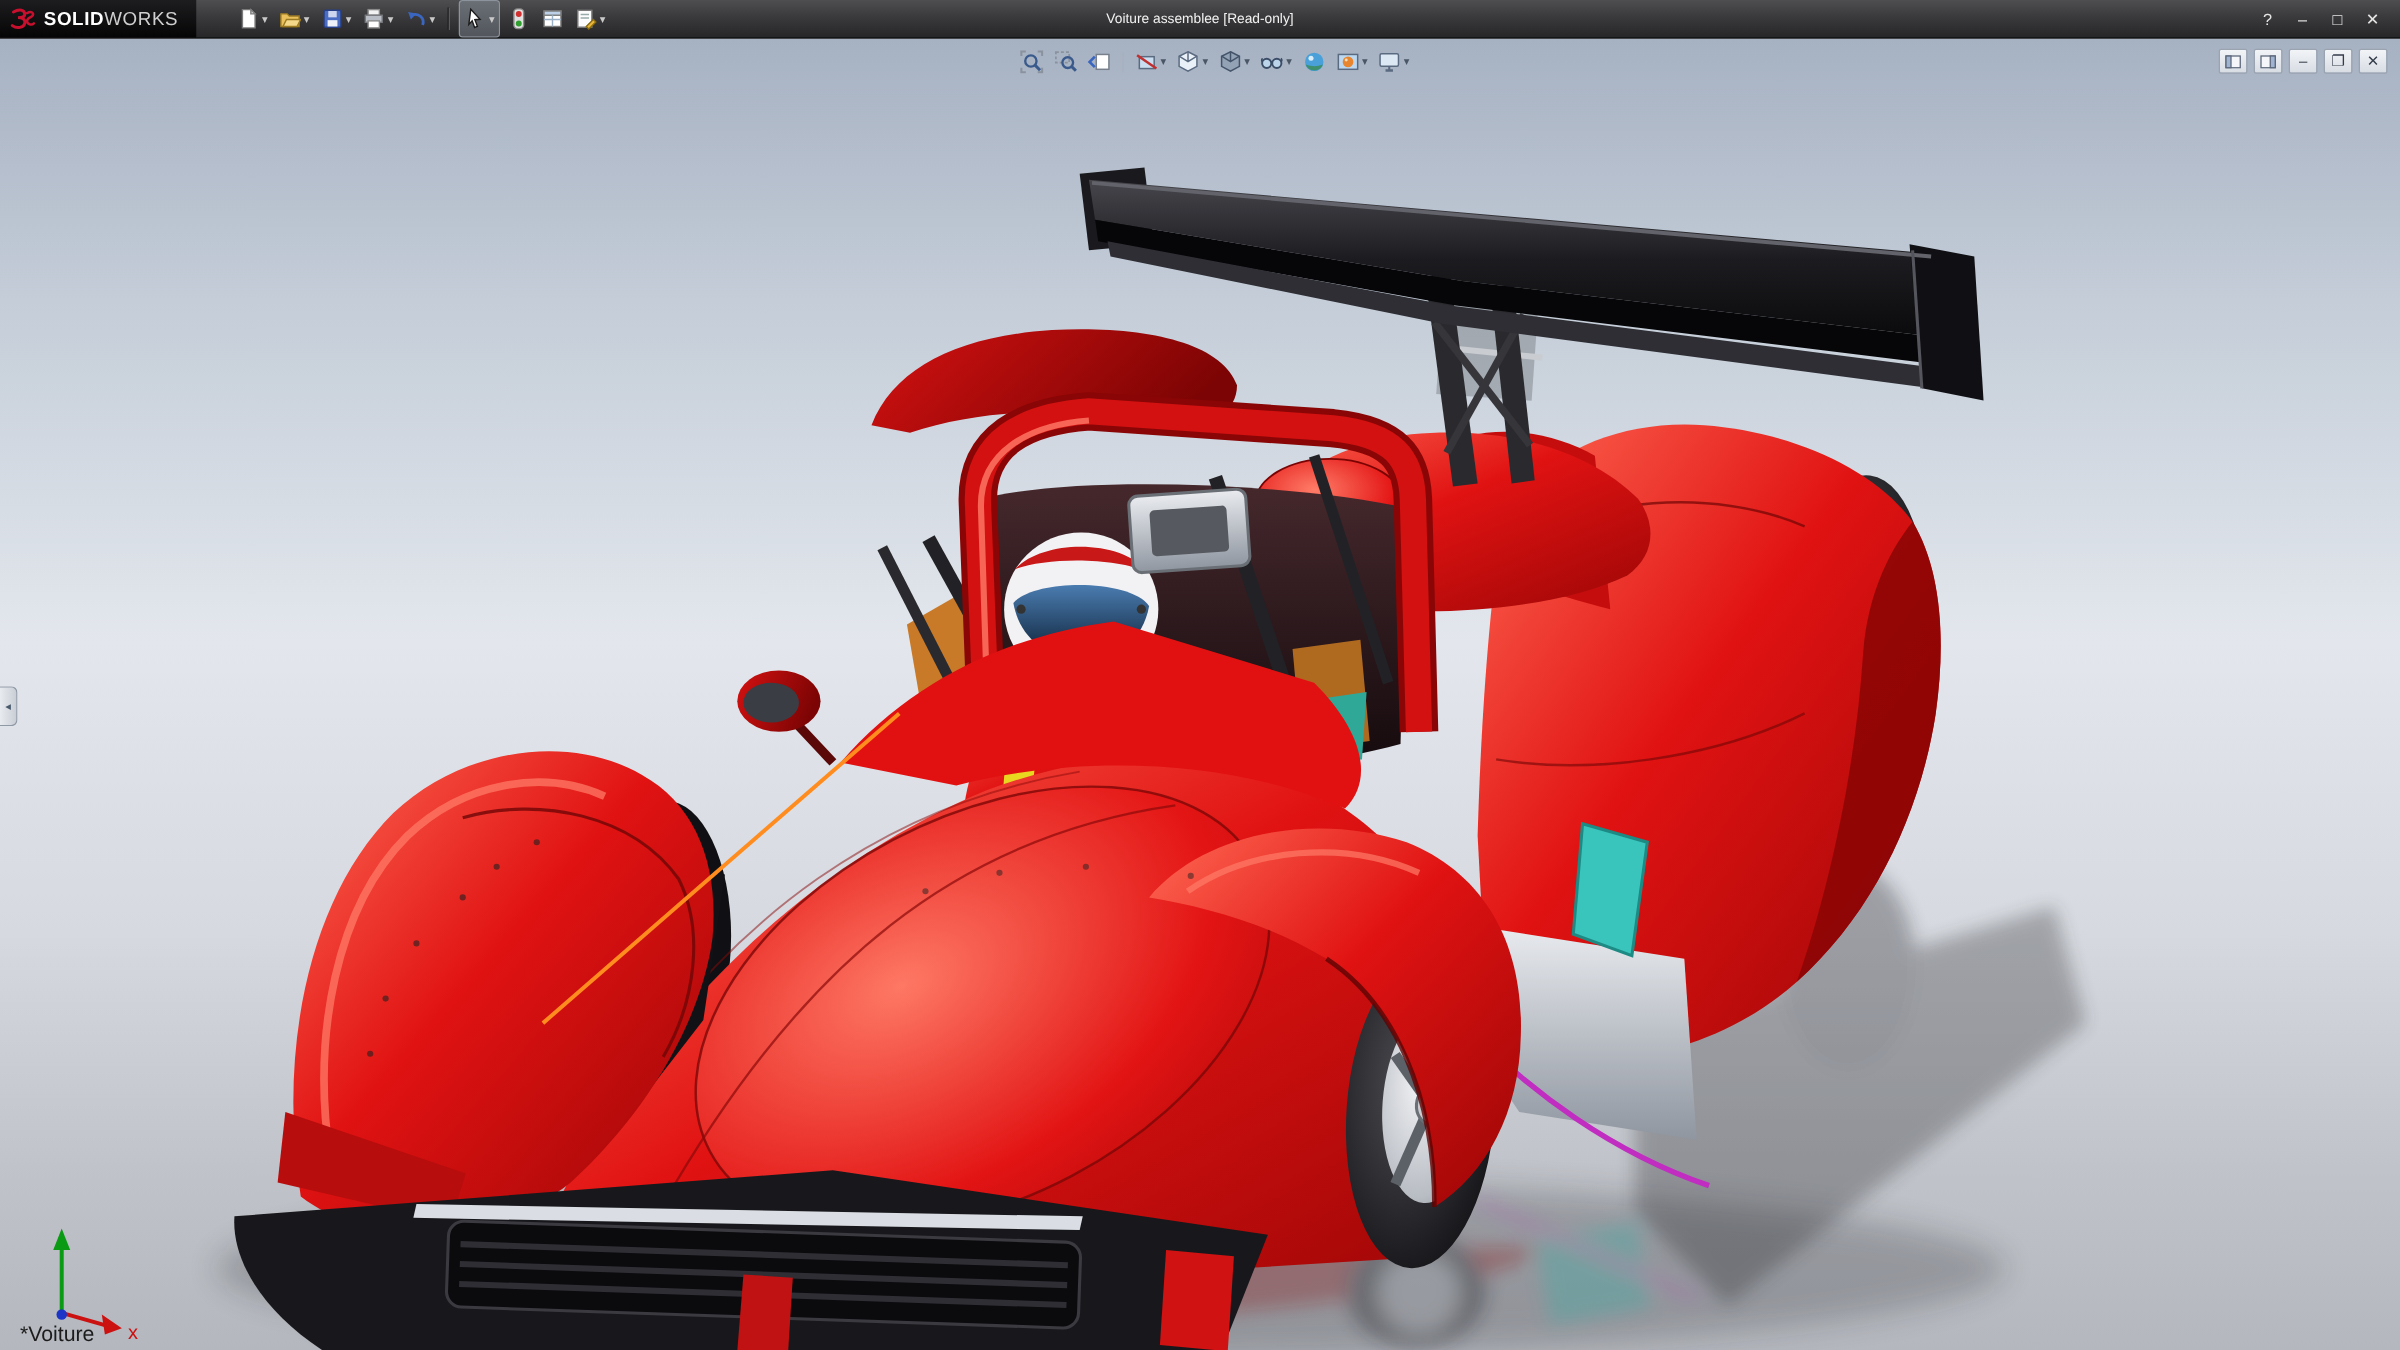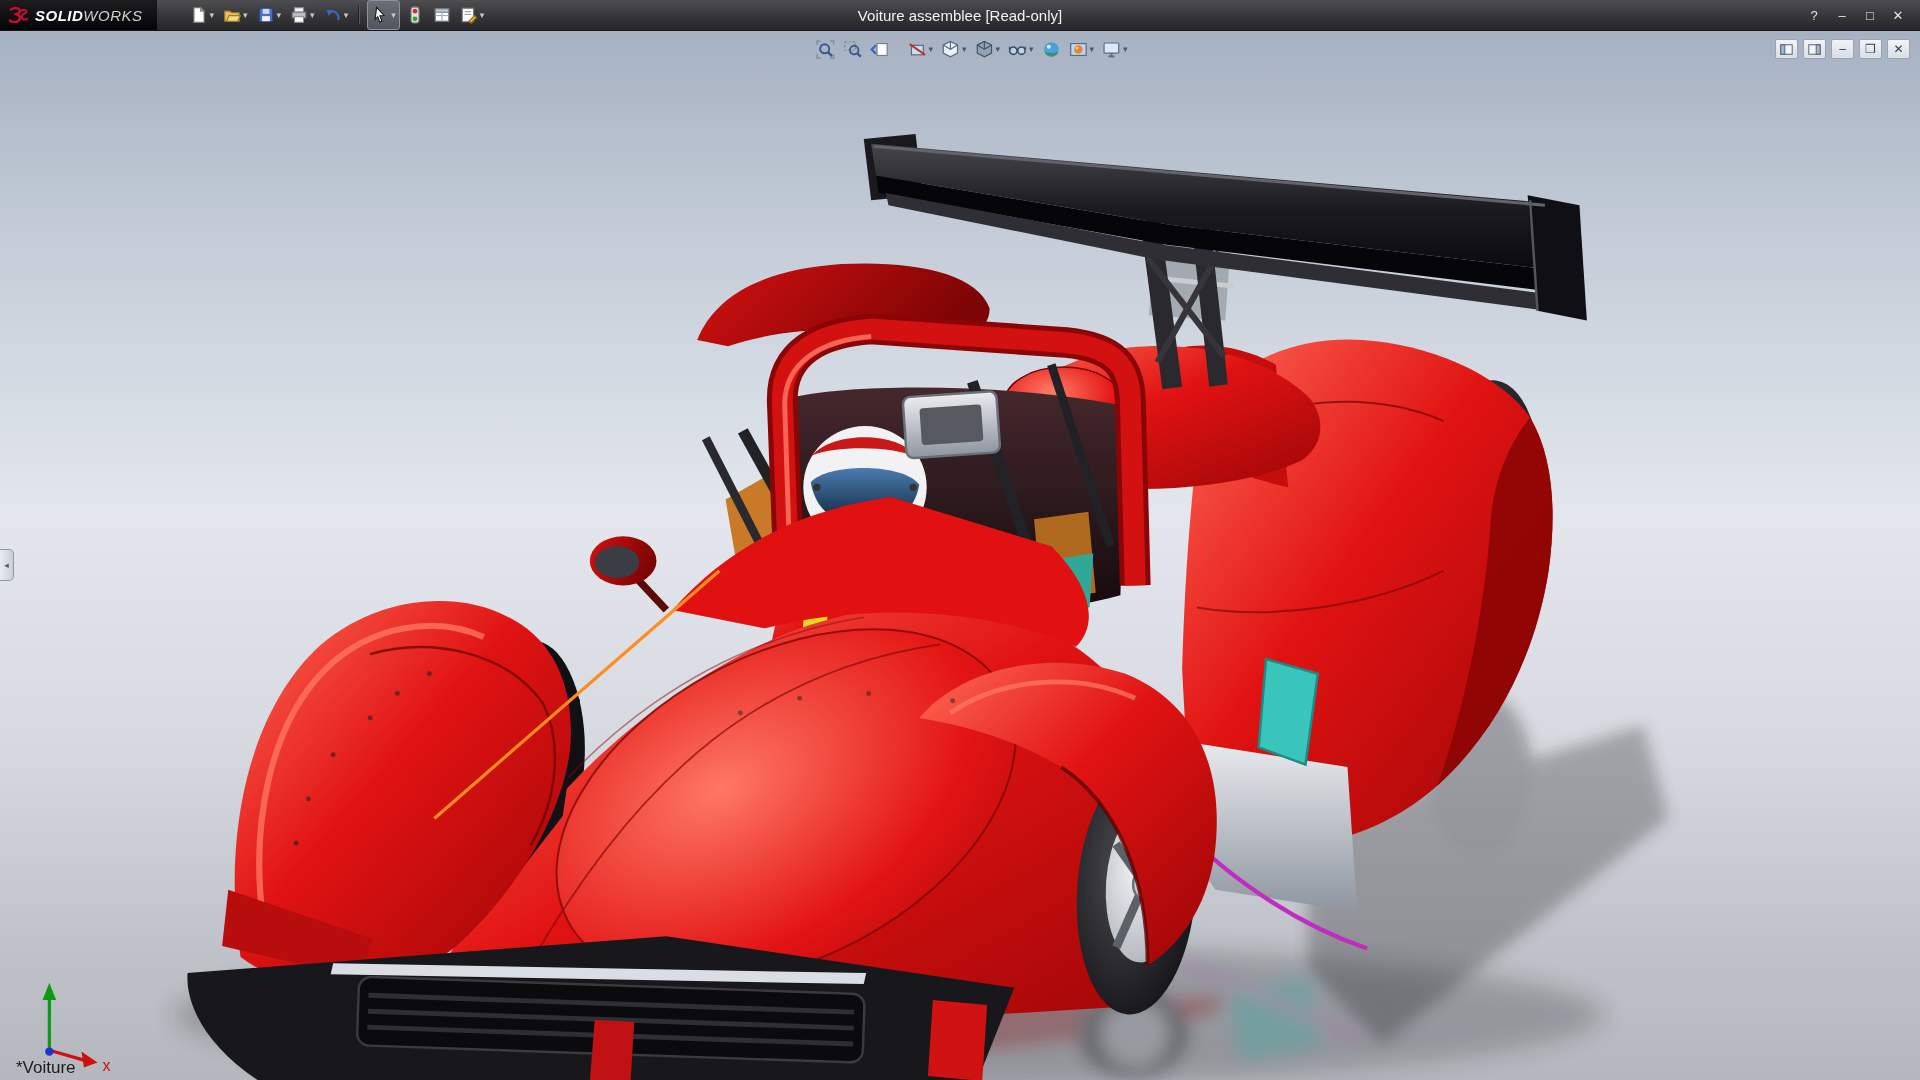--- a/index.html
+++ b/index.html
@@ -1,29 +1,29 @@
 <!DOCTYPE html>
 <html><head>
 <meta charset="utf-8">
 <style>
   html,body{margin:0;padding:0;background:#000;}
   body{width:1920px;height:1080px;overflow:hidden;font-family:"Liberation Sans",sans-serif;-webkit-font-smoothing:antialiased;}
 
   
   .titlebar{height:30px;display:flex;align-items:center;background:linear-gradient(180deg,#4e4e50 0%,#3a3a3c 45%,#262628 100%);position:relative;border-bottom:1px solid #16181a;}
   .brand{display:flex;align-items:center;gap:7px;height:100%;padding:0 14px 0 8px;background:linear-gradient(180deg,#1d1d1f,#050506);}
-  .brand-text{color:#fff;font-size:15px;font-weight:bold;letter-spacing:.5px;font-style:italic;}
+  .brand-text{color:#fff;font-size:15px;font-weight:bold;letter-spacing:.5px;}
   .brand-text .works{font-weight:normal;color:#cfcfcf;}
   .tb-buttons{display:flex;align-items:center;margin-left:30px;gap:3px;}
   .tb-btn{display:flex;align-items:center;height:24px;padding:2px 3px;border-radius:3px;cursor:default;}
   .tb-btn.pressed{background:linear-gradient(180deg,#6a6f76,#52565c);border:1px solid #8d939c;}
   .tb-btn svg{width:18px;height:18px;display:block;}
   .dd{font-size:9px;color:#c9c9c9;margin-left:2px;line-height:1;}
   .tb-sep{width:1px;height:18px;background:#1f1f21;border-right:1px solid #5a5a5c;margin:0 4px;}
-  .title-text{position:absolute;left:50%;transform:translateX(-50%);font-size:15px;color:#f2f2f2;white-space:nowrap;}
+  .title-text{position:absolute;left:50%;transform:translateX(-50%);font-size:11px;color:#f2f2f2;white-space:nowrap;}
   .win-controls{margin-left:auto;display:flex;align-items:center;gap:4px;padding-right:10px;}
   .wc{width:24px;height:20px;display:flex;align-items:center;justify-content:center;color:#e4e4e4;font-size:13px;border-radius:2px;}
 
   
   .viewport{position:relative;width:1920px;height:1050px;overflow:hidden;background:#cfd4db;}
   .scene-svg{position:absolute;inset:0;width:100%;height:100%;display:block;}
 
   
   .headsup{position:absolute;top:7px;left:50.6%;transform:translateX(-50%);display:flex;align-items:center;gap:4px;z-index:5;}
   .hu-btn{display:flex;align-items:center;gap:2px;padding:2px 2px;border-radius:3px;}

